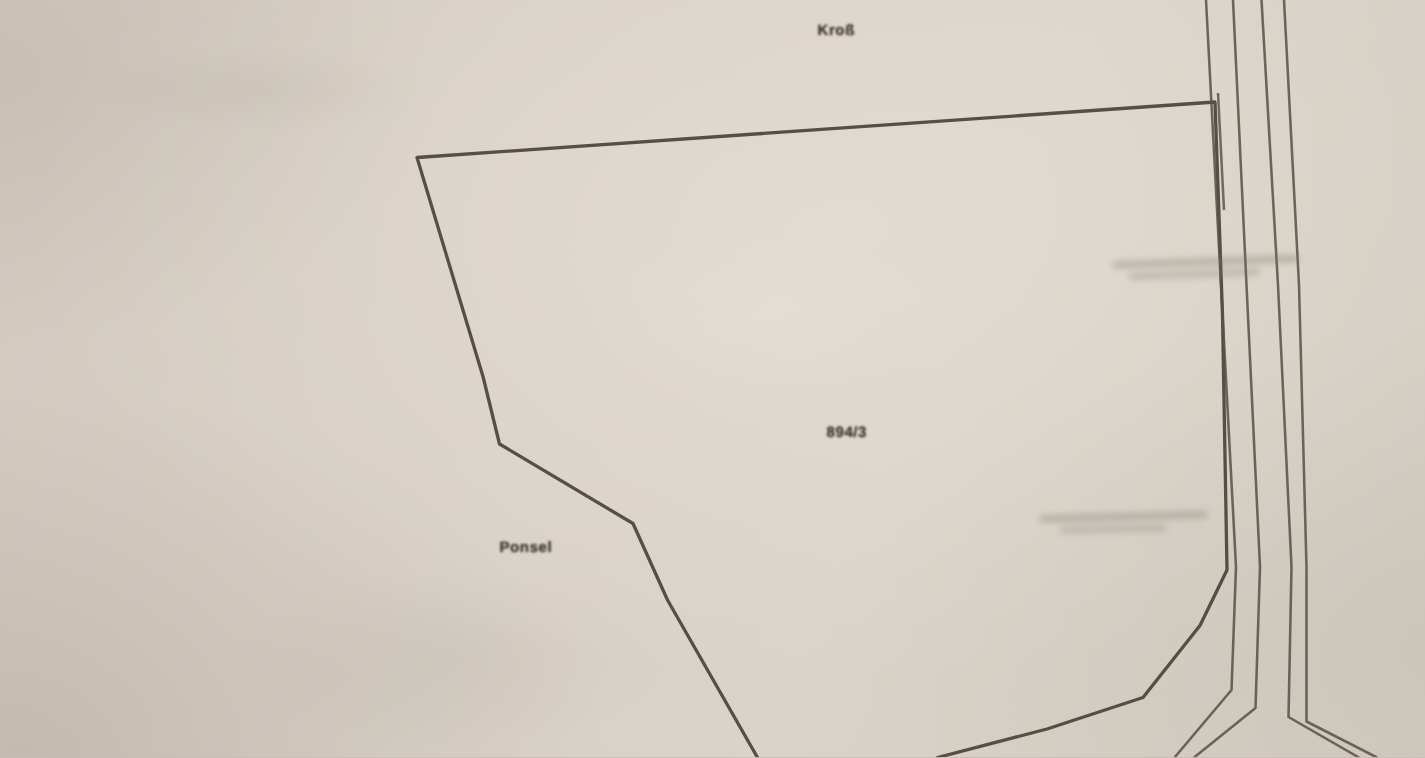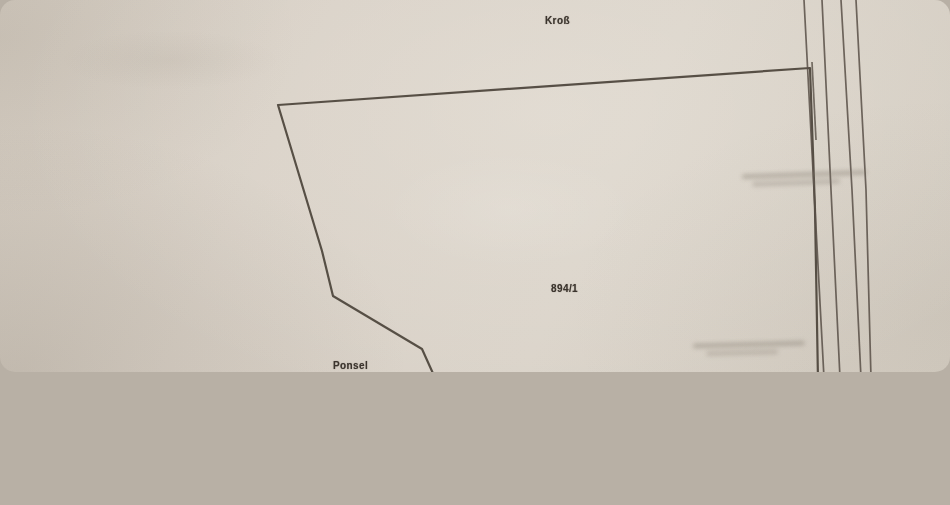--- a/index.html
+++ b/index.html
@@ -4,31 +4,30 @@
 <style>
   html, body {
     margin: 0;
     padding: 0;
     background: #b8b0a5;
     font-family: "Liberation Sans", sans-serif;
   }
   #stage {
     position: relative;
     width: 950px;
-    height: 372px;
+    height: 505px;
     overflow: hidden;
     
     background-color: #d7cfc5;
     background-image:
       radial-gradient(900px 520px at 58% 30%, rgba(255,252,245,0.22) 0%, rgba(255,252,245,0.0) 60%),
       radial-gradient(600px 380px at 2% 100%, rgba(95,85,70,0.16) 0%, rgba(95,85,70,0.0) 65%),
       radial-gradient(500px 300px at 0% 10%, rgba(110,100,85,0.10) 0%, rgba(110,100,85,0.0) 60%),
       radial-gradient(700px 400px at 100% 85%, rgba(120,110,95,0.08) 0%, rgba(120,110,95,0.0) 55%),
       linear-gradient(115deg, #d1c9be 0%, #d8d0c6 30%, #dad3c9 62%, #d3ccc1 100%);
-    border-radius: 15px;
   }
   
   .mottle {
     position: absolute;
     border-radius: 50%;
     pointer-events: none;
   }
   #map-lines {
     position: absolute;
     left: 0; top: 0;
@@ -80,21 +79,21 @@
     <polyline fill="none" stroke="#4b433a" stroke-width="2.2" stroke-linejoin="round" stroke-linecap="round" stroke-opacity="0.92" points="505,505 445,400 422,349 333,296 322,251 278,105 810,68 815,210 818,380 800,417 762,465 698,486 625,505"></polyline>
 
     <polyline fill="none" stroke="#584f46" stroke-width="1.7" stroke-linejoin="round" stroke-opacity="0.85" points="804,0 814,190 824,378 821,460 783,505"></polyline>
     <polyline fill="none" stroke="#584f46" stroke-width="1.7" stroke-linejoin="round" stroke-opacity="0.85" points="822,0 831,190 840,378 837,472 796,505"></polyline>
     <polyline fill="none" stroke="#584f46" stroke-width="1.7" stroke-linejoin="round" stroke-opacity="0.85" points="841,0 852,190 861,378 859,478 906,505"></polyline>
     <polyline fill="none" stroke="#584f46" stroke-width="1.7" stroke-linejoin="round" stroke-opacity="0.85" points="856,0 866,190 871,378 871,481 918,505"></polyline>
     <polyline fill="none" stroke="#584f46" stroke-width="1.7" stroke-linejoin="round" stroke-opacity="0.8" points="812,62 816,140"></polyline>
   </svg>
 
   <div id="top-label" class="map-label">Kroß</div>
-  <div id="parcel-label" class="map-label">894/1</div>
+  <div id="parcel-label" class="map-label">894/3</div>
   <div id="left-label" class="map-label">Ponsel</div>
 
   <div id="bleed-1" class="bleedthrough">
     <div class="bar"></div>
     <div class="bar"></div>
   </div>
   <div id="bleed-2" class="bleedthrough">
     <div class="bar"></div>
     <div class="bar"></div>
   </div>

